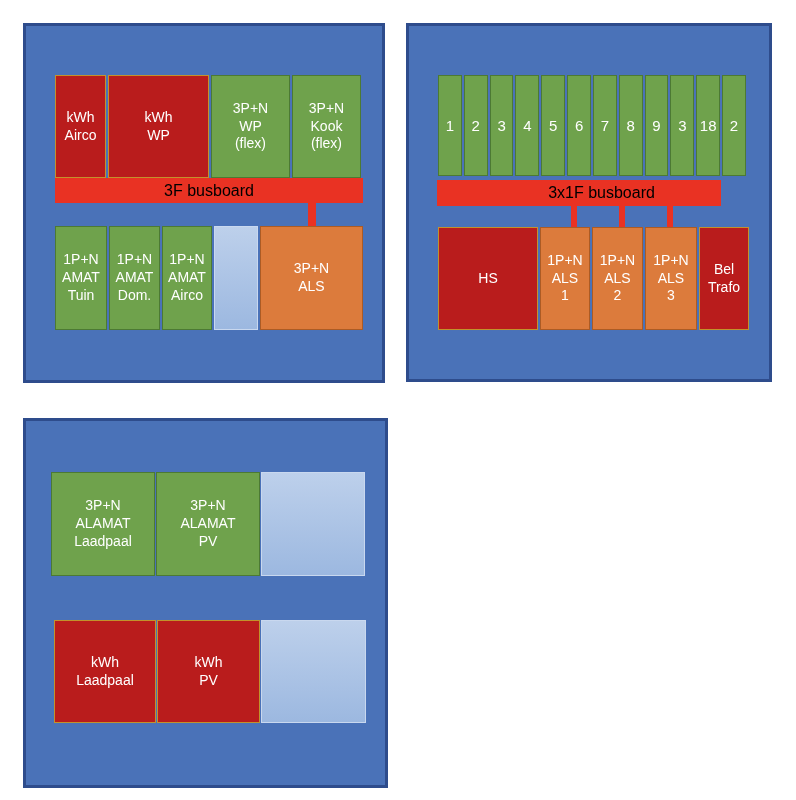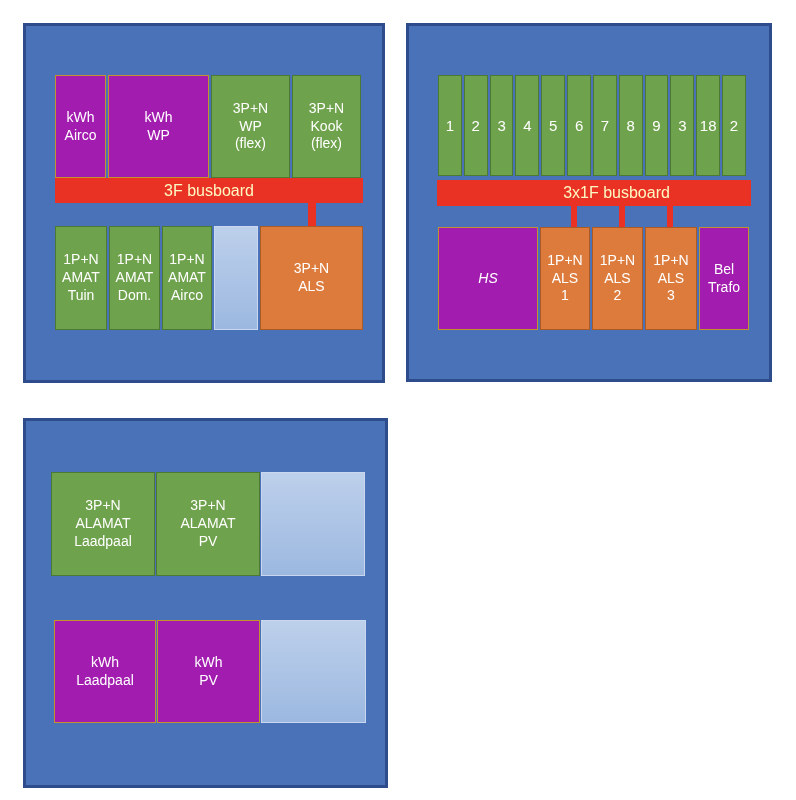--- a/index.html
+++ b/index.html
@@ -25,31 +25,31 @@
     display: flex;
     align-items: center;
     justify-content: center;
     text-align: center;
     white-space: pre-line;
     color: #ffffff;
     font-size: 14px;
     line-height: 1.28;
     flex: none;
   }
-  .yellow { background: #a21caf; border: 1.5px solid #C2922C; }
+  .yellow { background: #b91c1c; border: 1.5px solid #C2922C; }
   .green  { background: #6FA24C; border: 1.5px solid #4C7A33; }
   .orange { background: #DC7B3C; border: 1.5px solid #AC5B24; }
   .spare  {
     background: linear-gradient(180deg, #BDD0EB 0%, #9CB8E0 100%);
     border: 1px solid #C9D8EF;
   }
   .busboard {
     position: absolute;
     background: #E93223;
-    color: #fef9c3;
+    color: #000000;
     display: flex;
     align-items: center;
     justify-content: center;
     font-size: 16px;
     box-sizing: border-box;
   }
   .connector { position: absolute; background: #E93223; }
   .slot-row { position: absolute; display: flex; gap: 2px; }
   .slot {
     flex: 1 1 0;
@@ -115,24 +115,24 @@
     <div class="slot">5</div>
     <div class="slot">6</div>
     <div class="slot">7</div>
     <div class="slot">8</div>
     <div class="slot">9</div>
     <div class="slot">3</div>
     <div class="slot">18</div>
     <div class="slot">2</div>
   </div>
 
-  <div class="busboard" style="left:28px; top:154px; width:314px; height:26px;padding-left:45px;">3x1F busboard</div>
+  <div class="busboard" style="left:28px; top:154px; width:284px; height:26px;padding-left:45px;">3x1F busboard</div>
 
   <div class="row" style="left:29px; top:201px; height:103px;">
-    <div class="block yellow" style="width:100px;font-style:italic;">HS</div>
+    <div class="block yellow" style="width:100px;">HS</div>
     <div class="block orange" style="width:50px;">1P+N
 ALS
 1</div>
     <div class="block orange" style="width:51px;">1P+N
 ALS
 2</div>
     <div class="block orange" style="width:52px;">1P+N
 ALS
 3</div>
     <div class="block yellow" style="width:50px;">Bel

